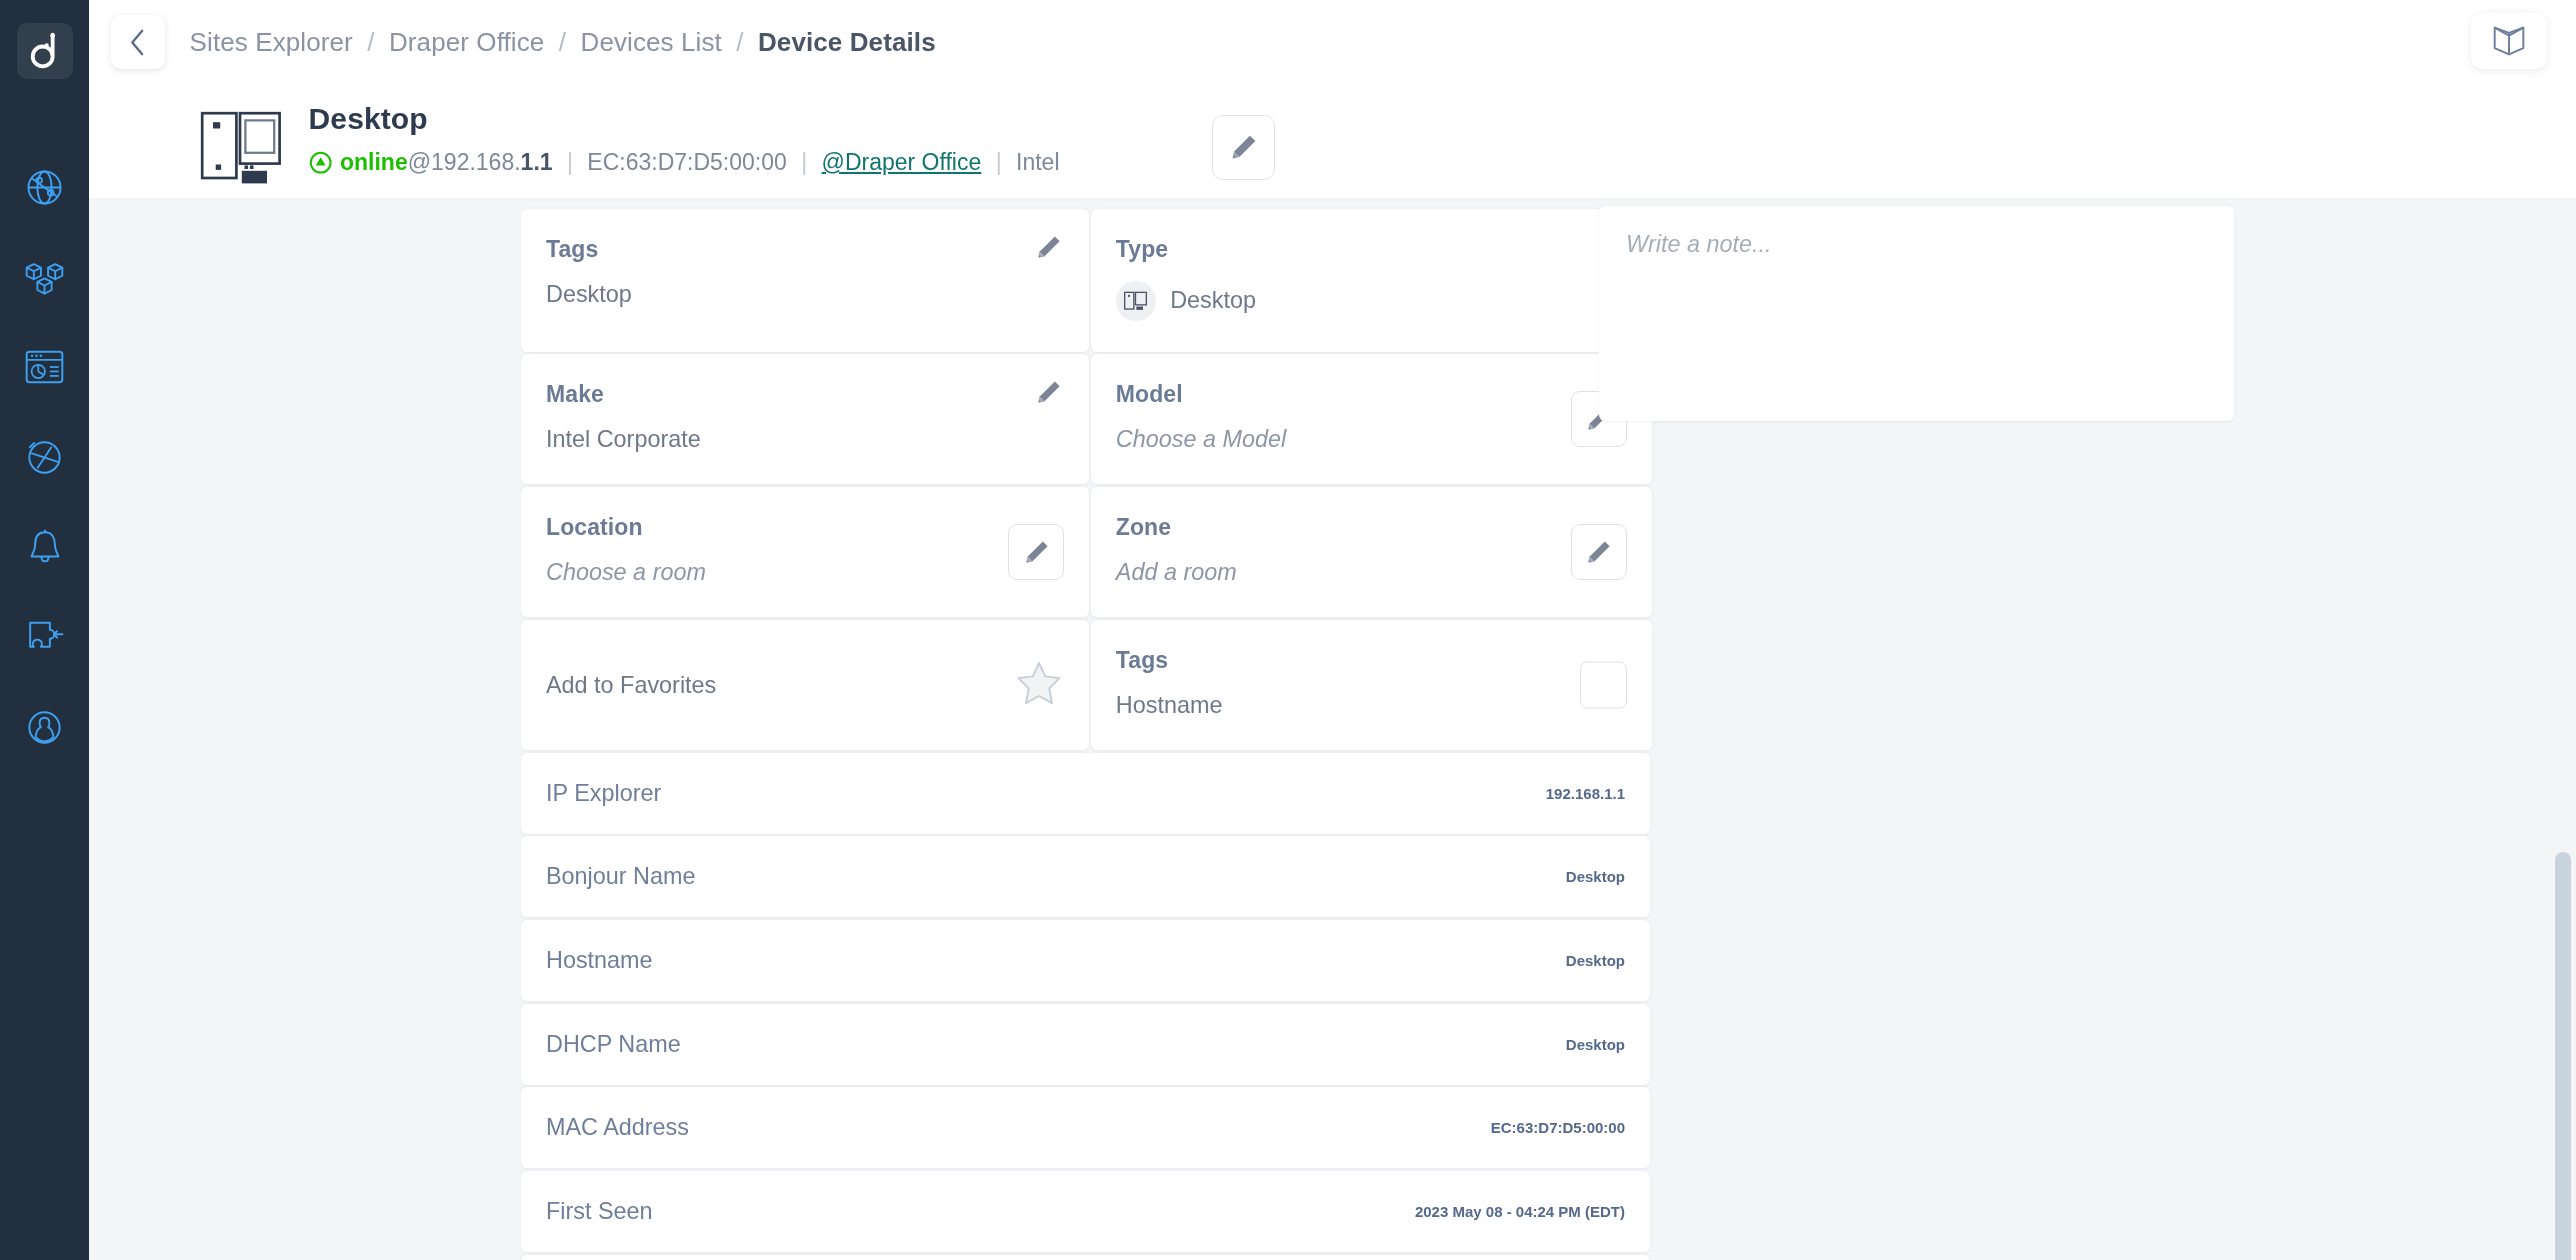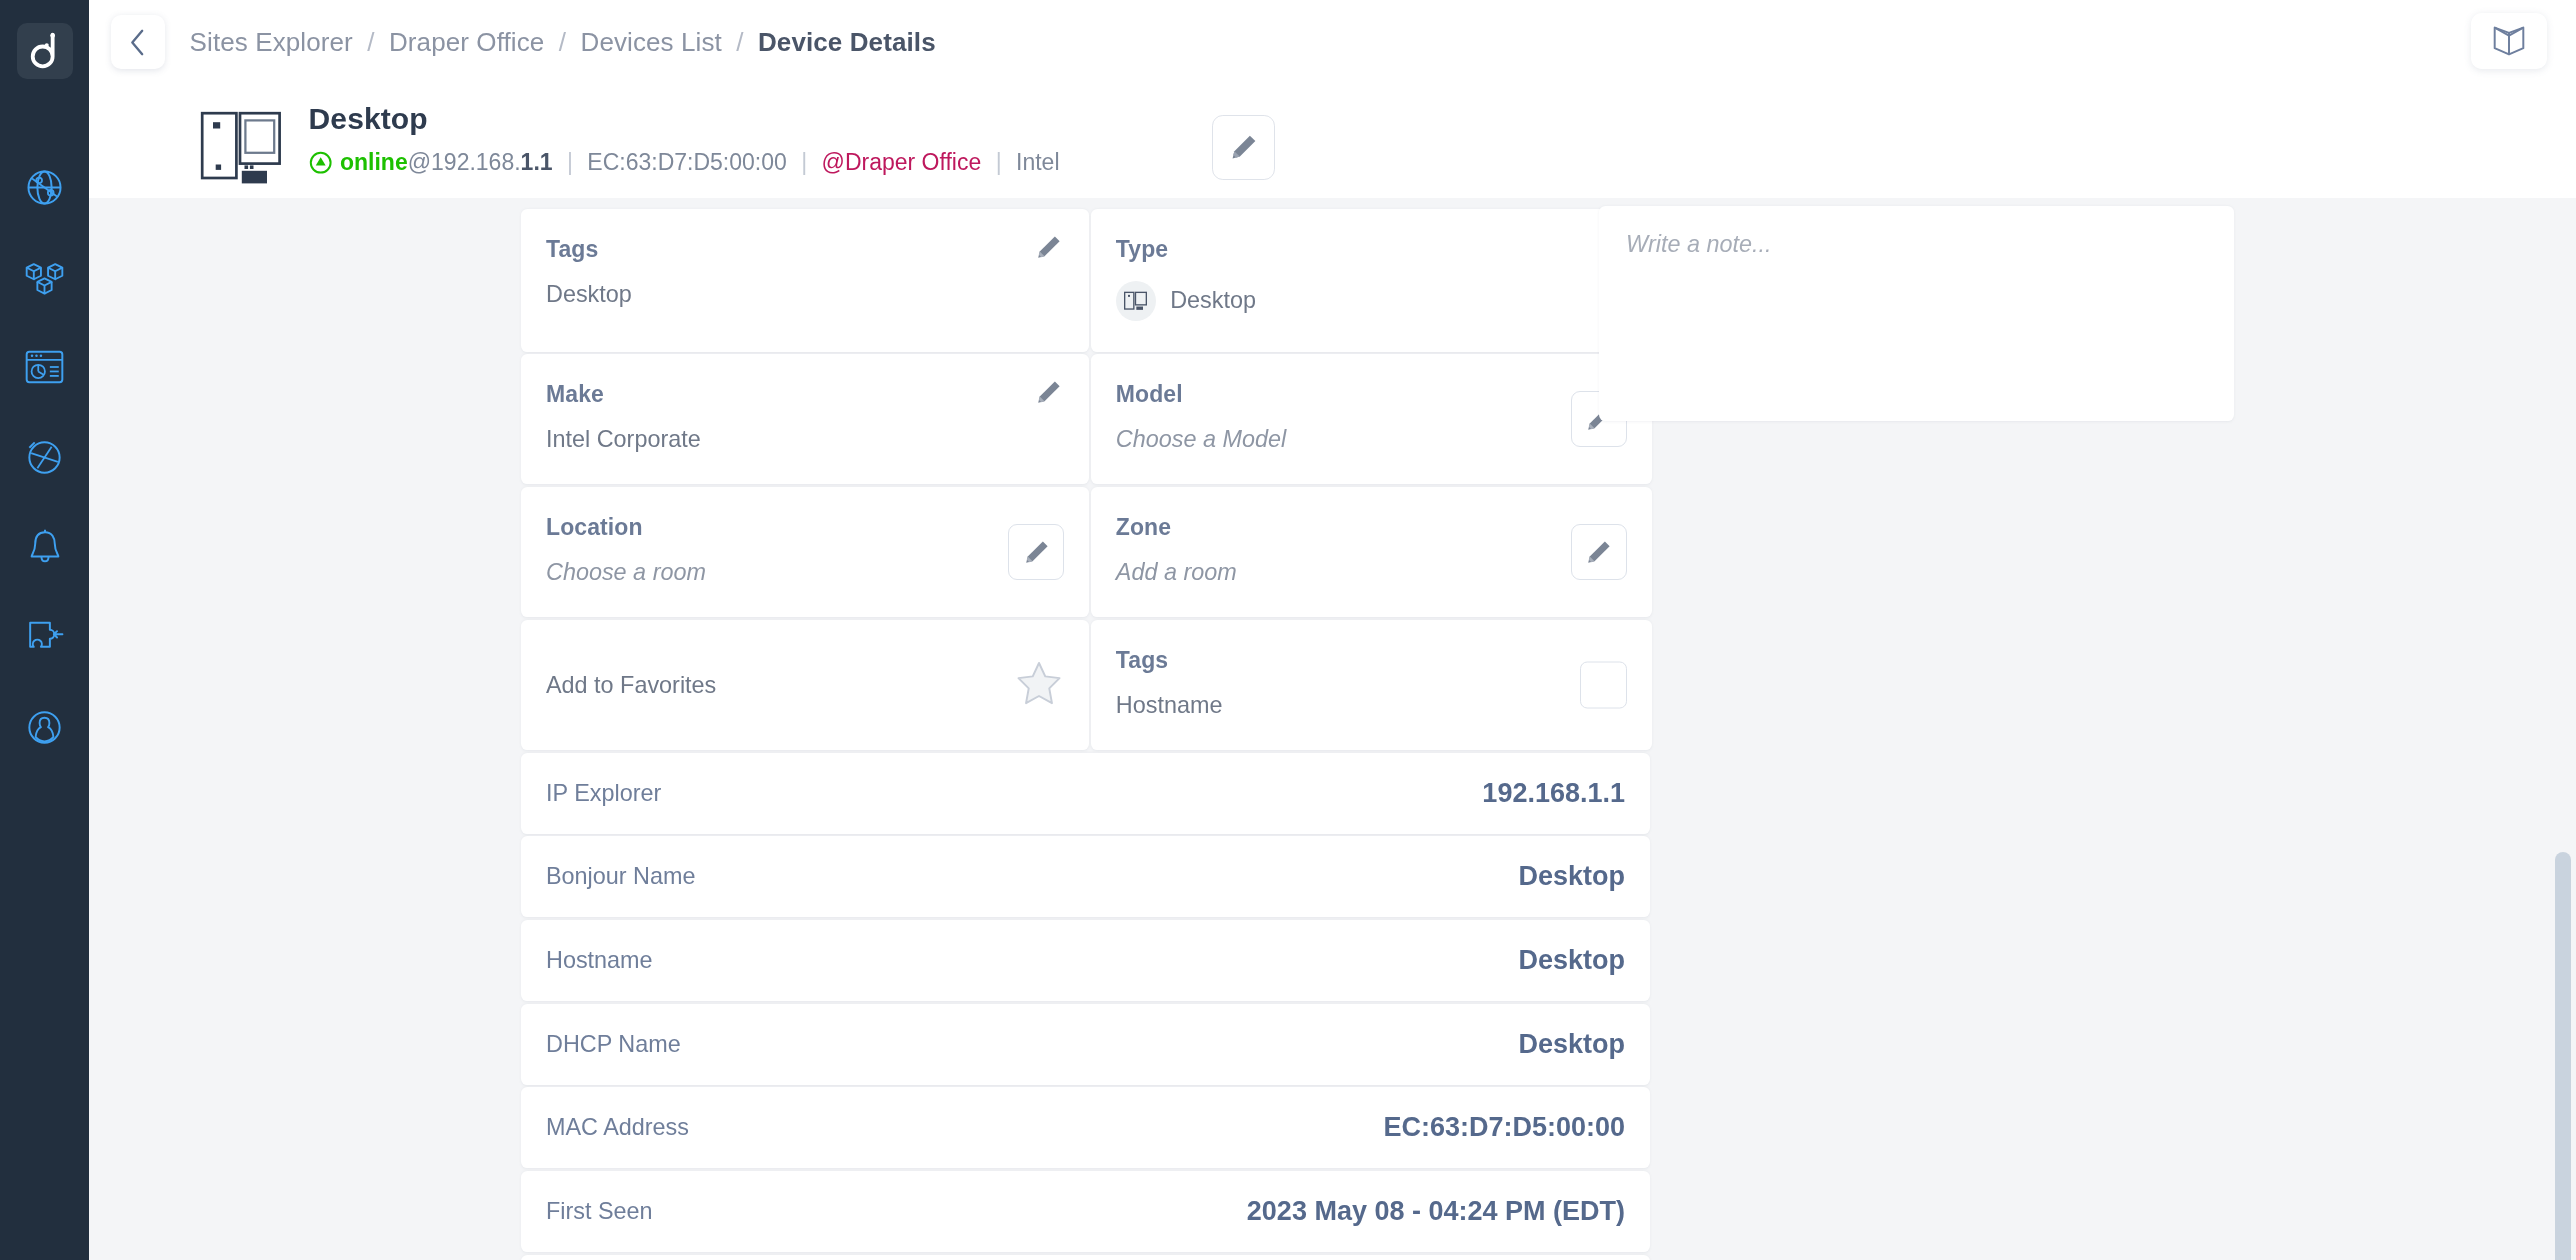--- a/index.html
+++ b/index.html
@@ -105,21 +105,21 @@
     font-size: 23px;
     color: #7e8899;
     display: flex; align-items: center;
     white-space: nowrap;
   }
   .status-dot { margin-right: 8px; display: inline-flex; }
   .status-online { color: #1dc000; font-weight: bold; margin-right: 0; }
   .meta-ip { color: #7e8899; }
   .meta-ip b { color: #4a5568; font-weight: bold; }
   .meta-div { color: #c4cad4; margin: 0 14.4px; }
-  .meta-link { color: #be185d; cursor: pointer; }
+  .meta-link { color: #0f766e; text-decoration: underline; cursor: pointer; }
   .meta-plain { color: #7e8899; }
 
   .header-edit {
     position: absolute; top: 115px; left: 1123px;
     width: 63px; height: 65px;
     background: #fff;
     border: 1.4px solid #dfe3ea;
     border-radius: 10.8px;
     display: flex; align-items: center; justify-content: center;
     cursor: pointer;
@@ -213,21 +213,21 @@
   .row {
     background: #fff;
     border-radius: 6.3px;
     box-shadow: 0 0.9px 2.7px rgba(120,130,150,0.10);
     height: 81px;
     margin-bottom: 2.7px;
     display: flex; align-items: center; justify-content: space-between;
     padding: 0 25px 0 25px;
   }
   .row-key { font-size: 23.4px; color: #6f7e9a; }
-  .row-val { font-size: 27px; color: #55698c; font-weight: bold; }
+  .row-val { font-size: 15px; color: #55698c; font-weight: bold; }
 
   
   .note-panel {
     position: absolute;
     left: 1510px; top: 8px;
     width: 635px; height: 215px;
     background: #fff;
     border-radius: 6.3px;
     box-shadow: 0 0.9px 2.7px rgba(120,130,150,0.10);
     padding: 25px 27px;

